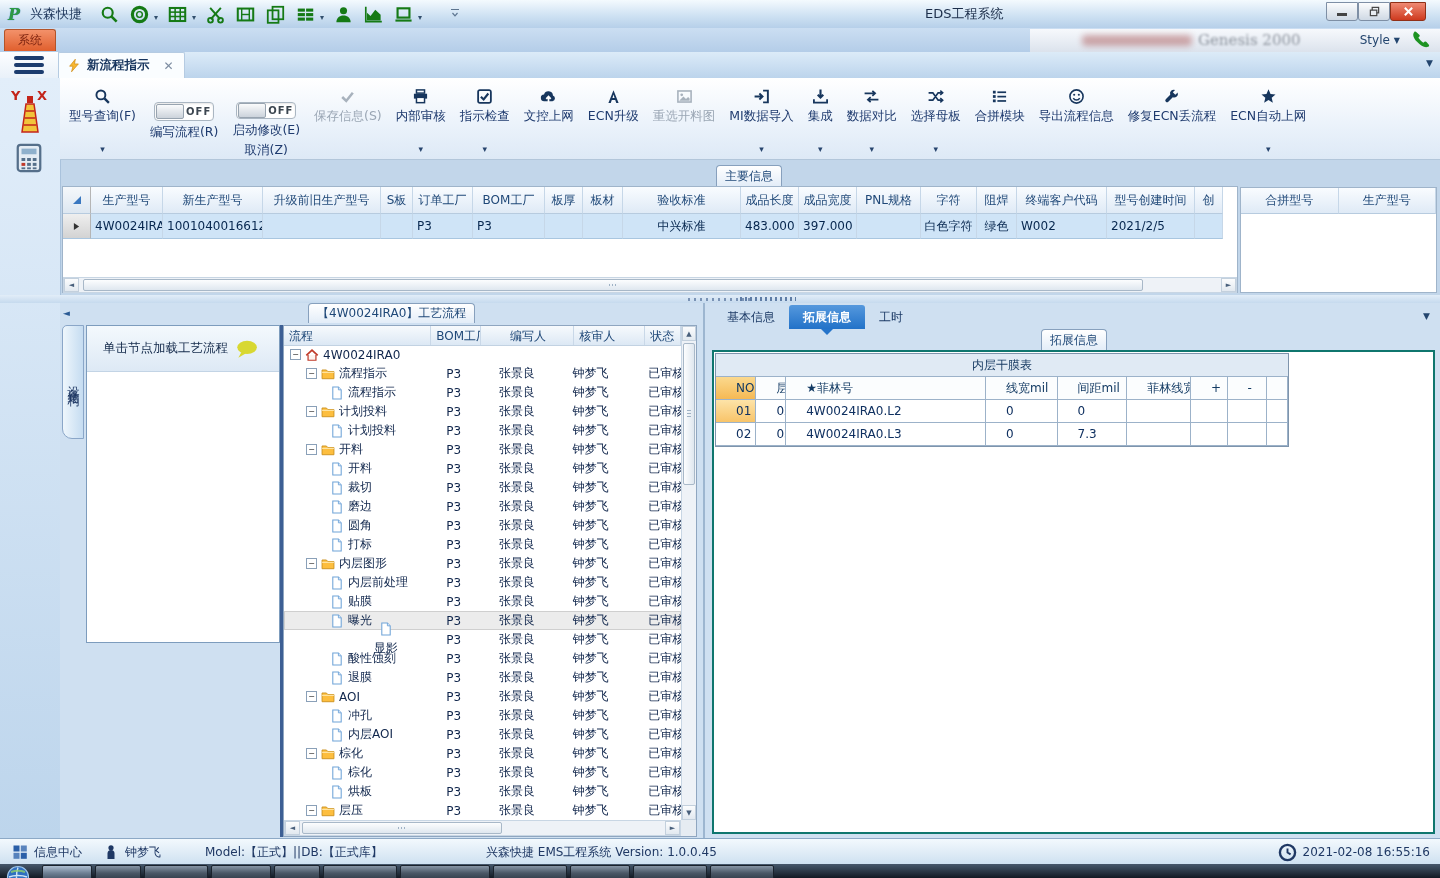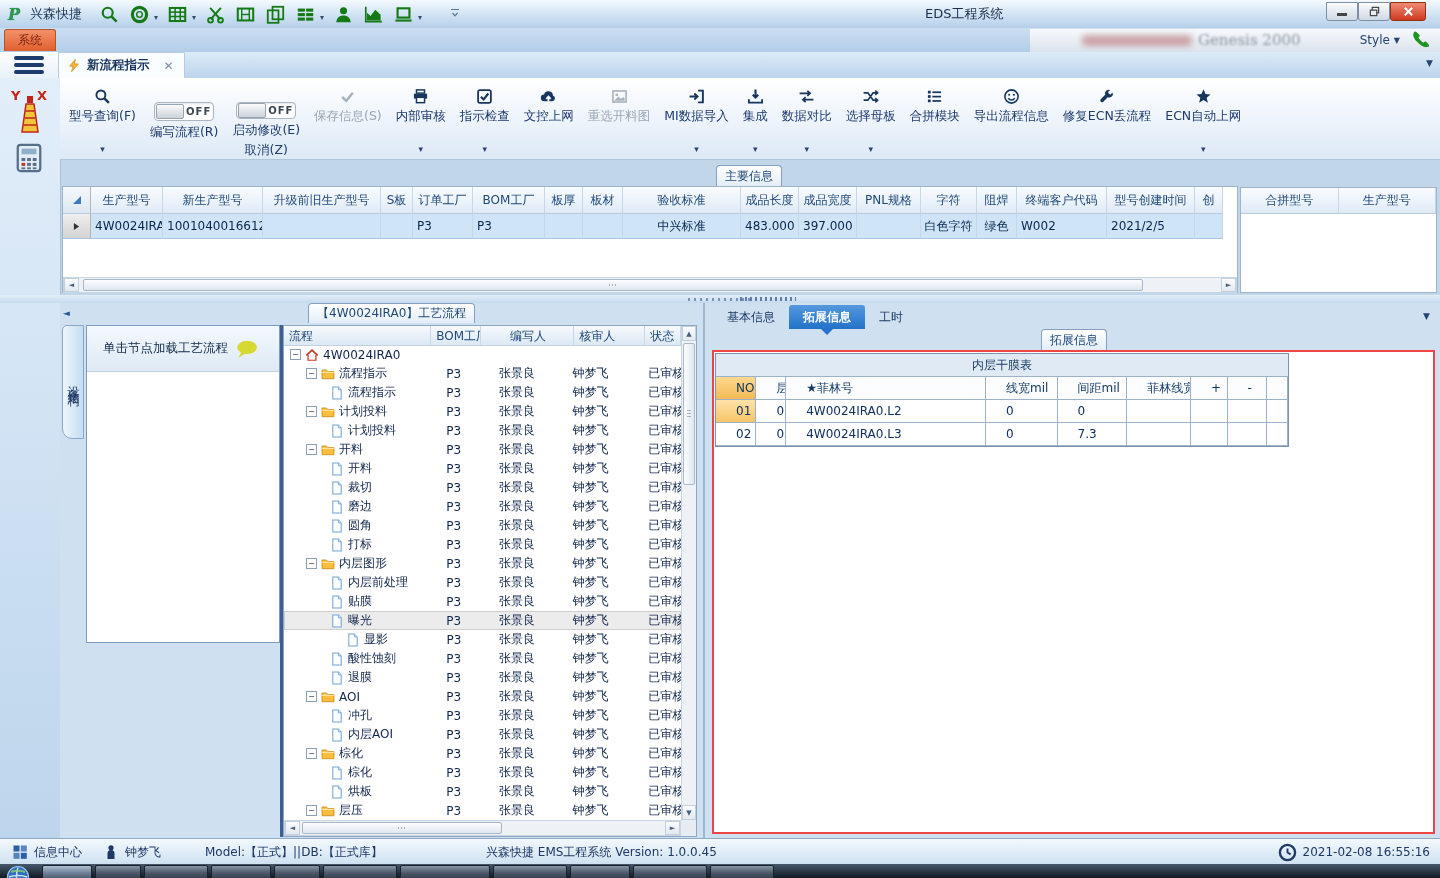--- a/index.html
+++ b/index.html
@@ -182,21 +182,21 @@
     background:repeating-linear-gradient(90deg,#5f7da6 0 2px,transparent 2px 5px);}
   .dtabs{position:absolute;left:8px;top:2px;display:flex;align-items:flex-end;height:24px;}
   .dtab{padding:4px 14px 3px;color:#1c3a66;position:relative;}
   .dtab.active{background:linear-gradient(#5598dd,#2272c8);color:#fff;font-weight:bold;
     border-radius:3px 3px 0 0;}
   .dtab .notch{position:absolute;left:50%;bottom:-6px;margin-left:-6px;width:0;height:0;
     border-left:6px solid transparent;border-right:6px solid transparent;border-top:6px solid #2574ca;}
   .rtab-arrow{position:absolute;right:10px;top:8px;color:#23456e;font-size:9px;}
   .detail-caption{position:absolute;left:336px;top:26px;}
   .detail-box{position:absolute;left:7px;top:47px;width:723px;height:484px;background:#fff;
-    border:2px solid #ef4444;box-sizing:border-box;}
+    border:2px solid #0f766e;box-sizing:border-box;}
   .ft{position:absolute;left:1px;top:1px;width:574px;border:1px solid #7e94ac;box-sizing:border-box;}
   .ft-title{height:22px;background:#e0eaf4;border-bottom:1px solid #9cb2c9;color:#12365f;
     display:flex;align-items:center;justify-content:center;}
   .ft-row{display:flex;height:23px;}
   .ft-cell{box-sizing:border-box;border-right:1px solid #9cb2c9;border-bottom:1px solid #9cb2c9;
     display:flex;align-items:center;padding-left:20px;overflow:hidden;white-space:nowrap;color:#0f3060;
     background:#fff;}
   .ft-hdr .ft-cell{background:#fbfdfe;color:#123a63;}
   .ft-cell.no-hdr{background:linear-gradient(#fbd98e,#f5b954)!important;}
   .ft-cell.no-cell{background:linear-gradient(#fde3a8,#f8c469)!important;}
@@ -492,20 +492,31 @@
       <div class="rb-btn">
         <span class="rb-ic">
           <span class="icon">
             <svg viewBox="0 0 16 16">
               <path d="M4.2 12.5 a3.2 3.2 0 0 1-.4-6.4 a4.3 4.3 0 0 1 8.4 1 a2.8 2.8 0 0 1-.4 5.4 z" fill="currentColor"></path>
               <path d="M8 13.8 V8.2 M5.9 10.2 L8 8 L10.1 10.2" fill="none" stroke="#fff" stroke-width="1.6"></path>
             </svg>
           </span>
         </span>
         <span class="rb-label">文控上网</span>
+        <span class="rb-spacer"></span>
+      </div>
+      <div class="rb-btn">
+        <span class="rb-ic">
+          <span class="icon">
+            <svg viewBox="0 0 16 16">
+              <path d="M8 2 L12.8 14 H10.6 L9.6 11.2 H6.4 L5.4 14 H3.2 Z M8 6 L7 9.4 H9 Z" fill="currentColor"></path>
+            </svg>
+          </span>
+        </span>
+        <span class="rb-label">ECN升级</span>
         <span class="rb-spacer"></span>
       </div>
       <div class="rb-btn disabled">
         <span class="rb-ic">
           <span class="icon">
             <svg viewBox="0 0 16 16">
               <rect x="1.8" y="2.8" width="12.4" height="10.4" fill="none" stroke="currentColor" stroke-width="1.5"></rect>
               <circle cx="5.4" cy="6.4" r="1.3" fill="currentColor"></circle>
               <path d="M3.2 11.8 L7 8 L9.4 10.4 L11.4 8.4 L12.8 9.8 V12 H3.2 Z" fill="currentColor"></path>
             </svg>
@@ -948,21 +959,21 @@
               </svg>
             </span>
             <span>曝光</span>
           </div>
           <div class="tr-cell" style="width: 53px;">P3</div>
           <div class="tr-cell" style="width: 74px;">张景良</div>
           <div class="tr-cell" style="width: 76px;">钟梦飞</div>
           <div class="tr-cell" style="width: 38px;">已审核</div>
         </div>
         <div class="tr-row">
-          <div class="tr-cell tr-name" style="width: 158px; padding-left: 62px;">
+          <div class="tr-cell tr-name" style="width: 158px; padding-left: 46px; flex-direction: column;">
             <span class="icon">
               <svg viewBox="0 0 16 16">
                 <path d="M3.2 1.2 H9.6 L12.8 4.4 V14.8 H3.2 Z" fill="#fff" stroke="#6ea3d8" stroke-width="1.2"></path>
                 <path d="M9.6 1.2 V4.4 H12.8" fill="#d8e9f8" stroke="#6ea3d8" stroke-width="1"></path>
               </svg>
             </span>
             <span>显影</span>
           </div>
           <div class="tr-cell" style="width: 53px;">P3</div>
           <div class="tr-cell" style="width: 74px;">张景良</div>

